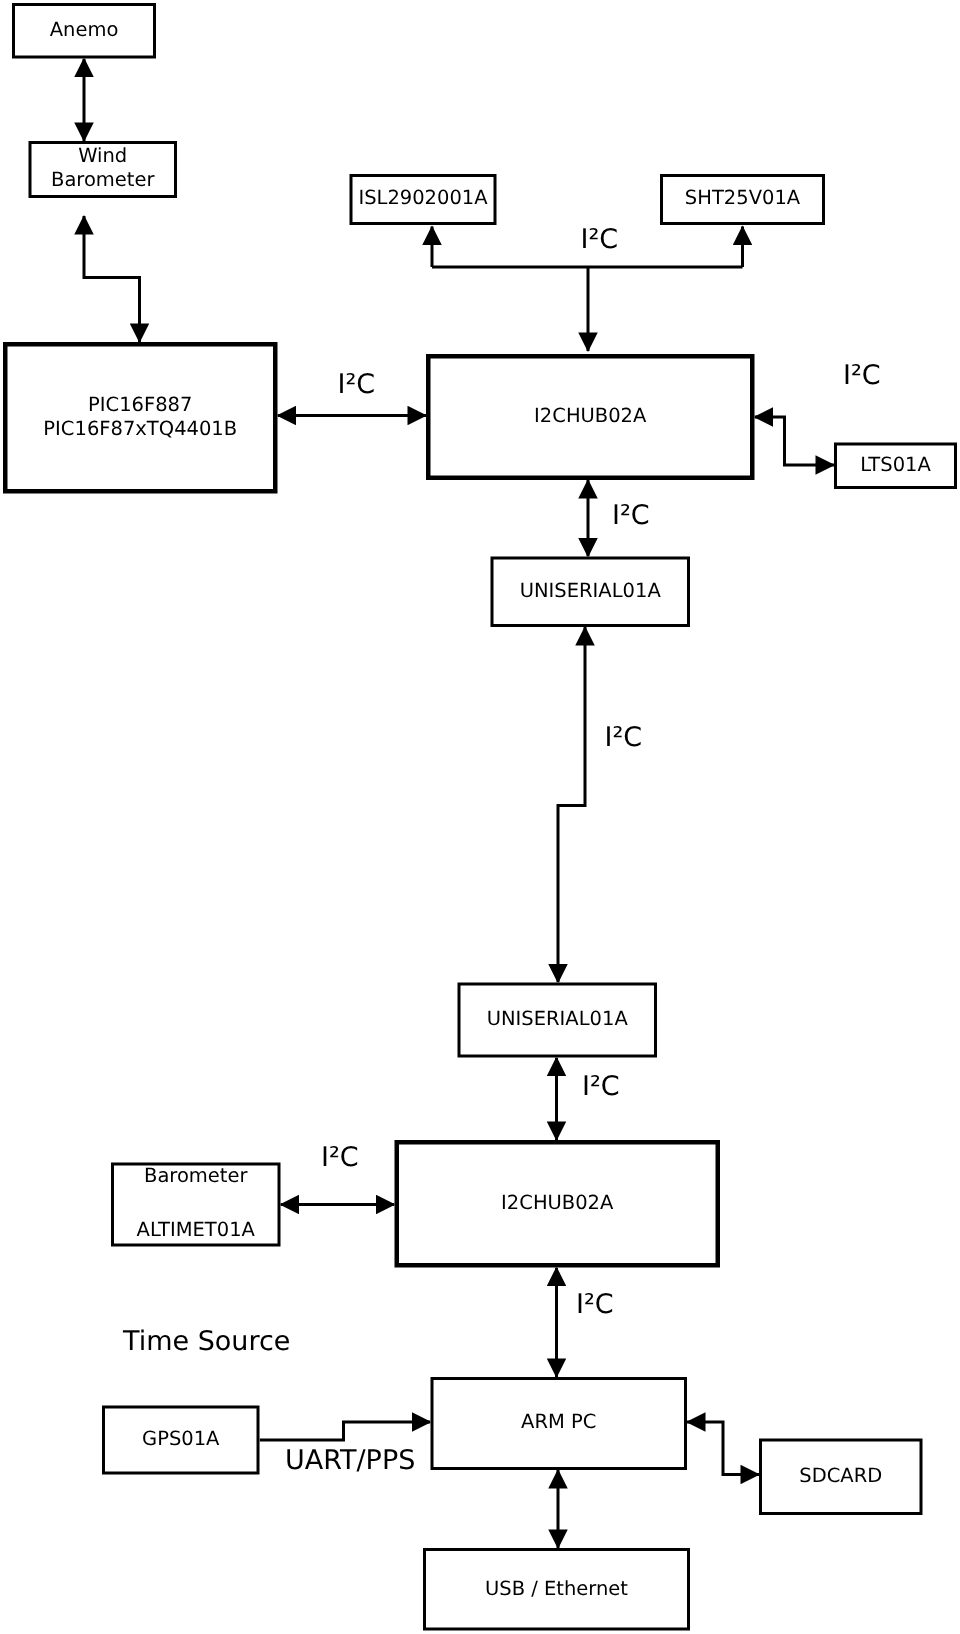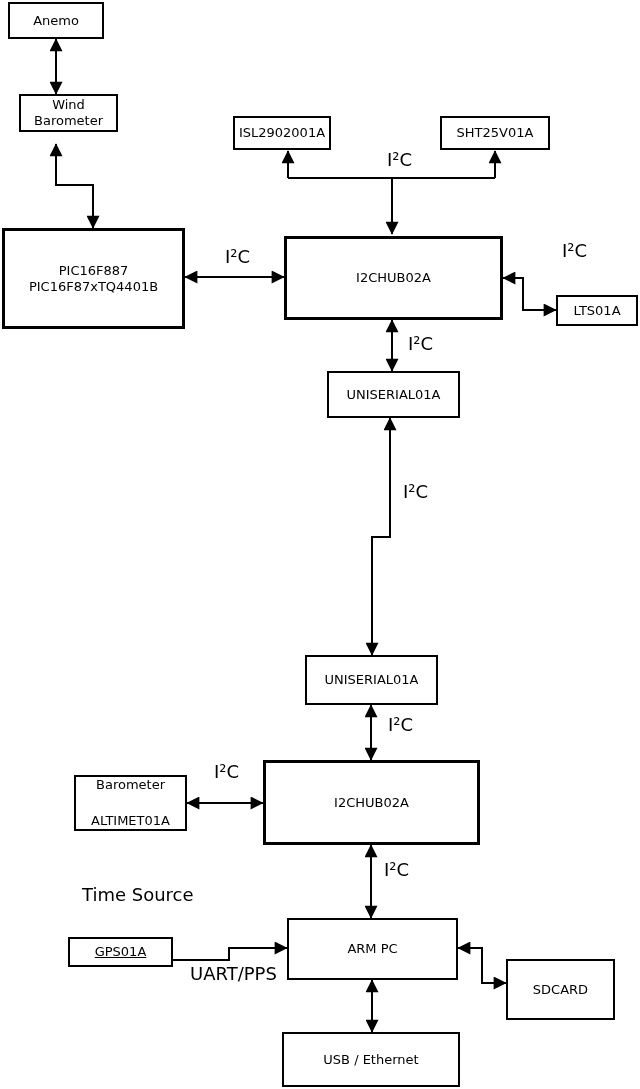--- a/index.html
+++ b/index.html
@@ -122,25 +122,25 @@
 
   <div class="box" style="left:74px; top:775px; width:113px; height:56px;justify-content:space-between;">
     <span>Barometer</span>
     <span>ALTIMET01A</span>
   </div>
 
   <div class="box" style="left:287px; top:918px; width:171px; height:62px;text-align:right;">
     <span>ARM PC</span>
   </div>
 
-  <div class="box" style="left:68px; top:937px; width:105px; height:30px;text-decoration:underline;">
+  <div class="box" style="left:68px; top:937px; width:105px; height:46px;">
     <span>GPS01A</span>
   </div>
 
-  <div class="box" style="left:506px; top:959px; width:109px; height:61px;">
+  <div class="box" style="left:506px; top:959px; width:109px; height:51px;">
     <span>SDCARD</span>
   </div>
 
   <div class="box" style="left:282px; top:1032px; width:178px; height:55px;">
     <span>USB / Ethernet</span>
   </div>
 
   <div class="edge-label" style="left:225px; top:249px;">I²C</div>
 
   <div class="edge-label" style="left:387px; top:152px;">I²C</div>

